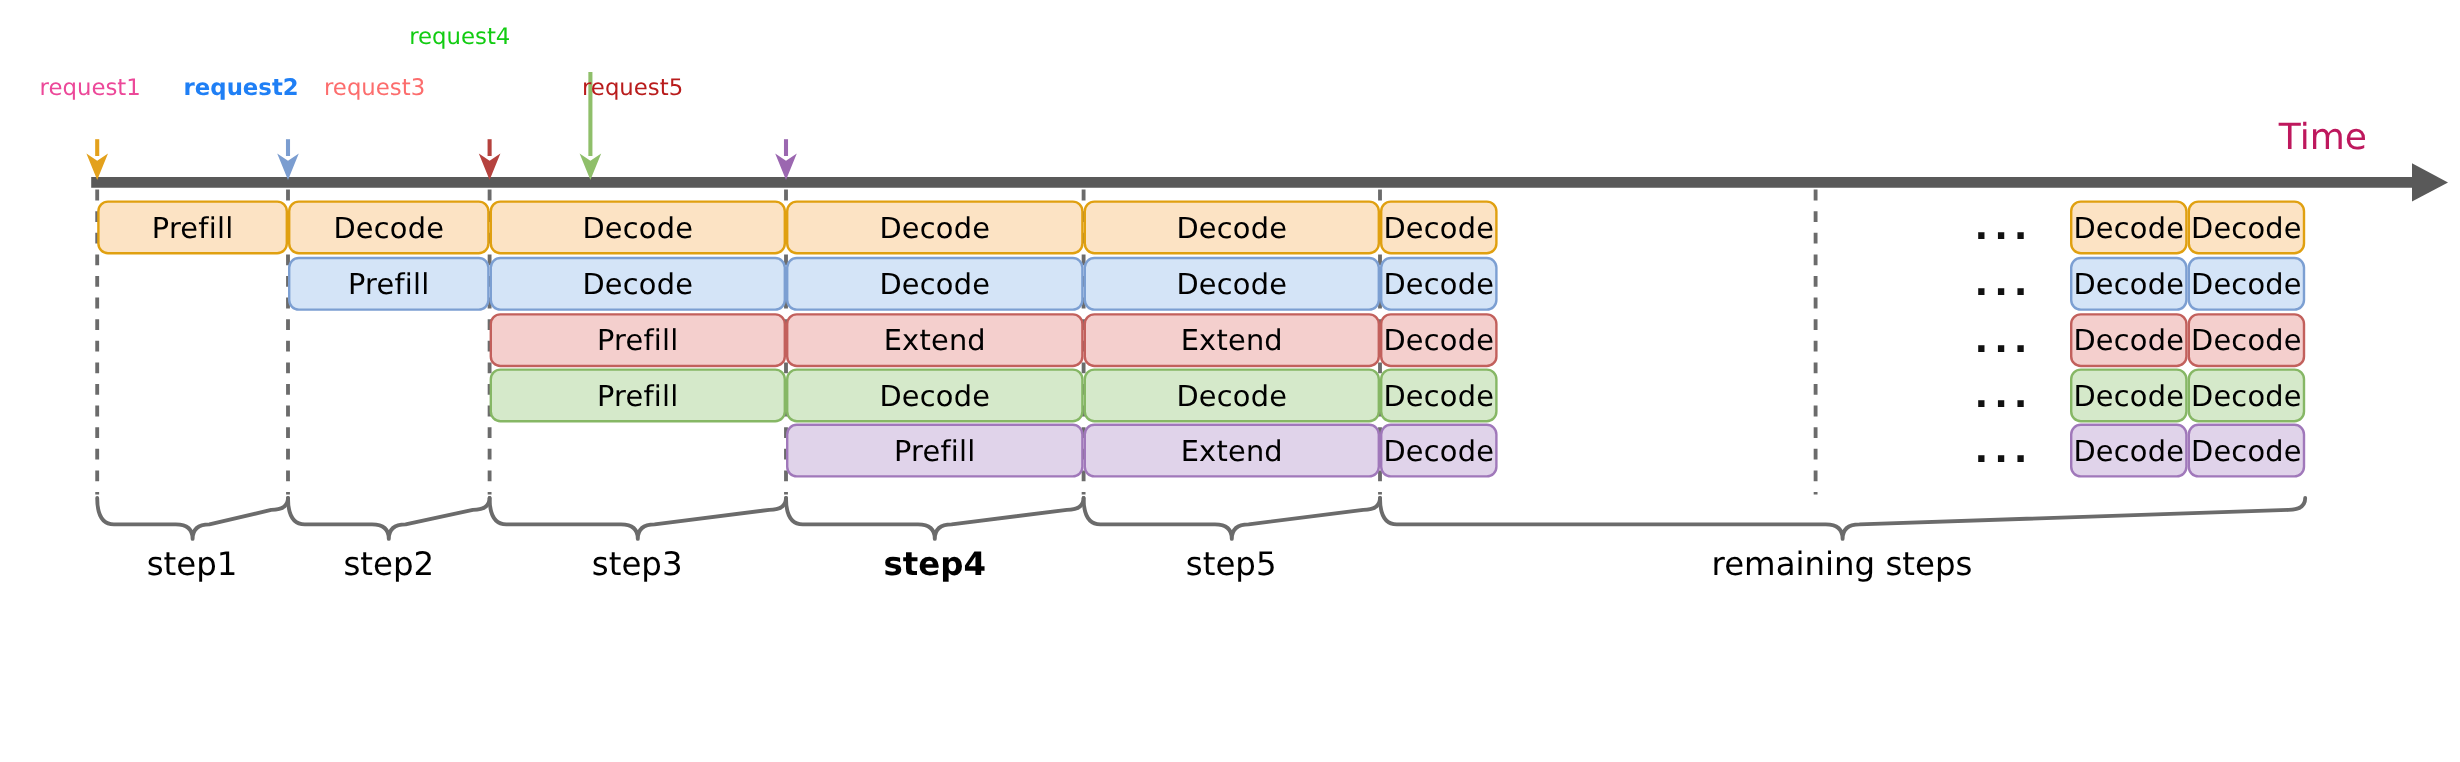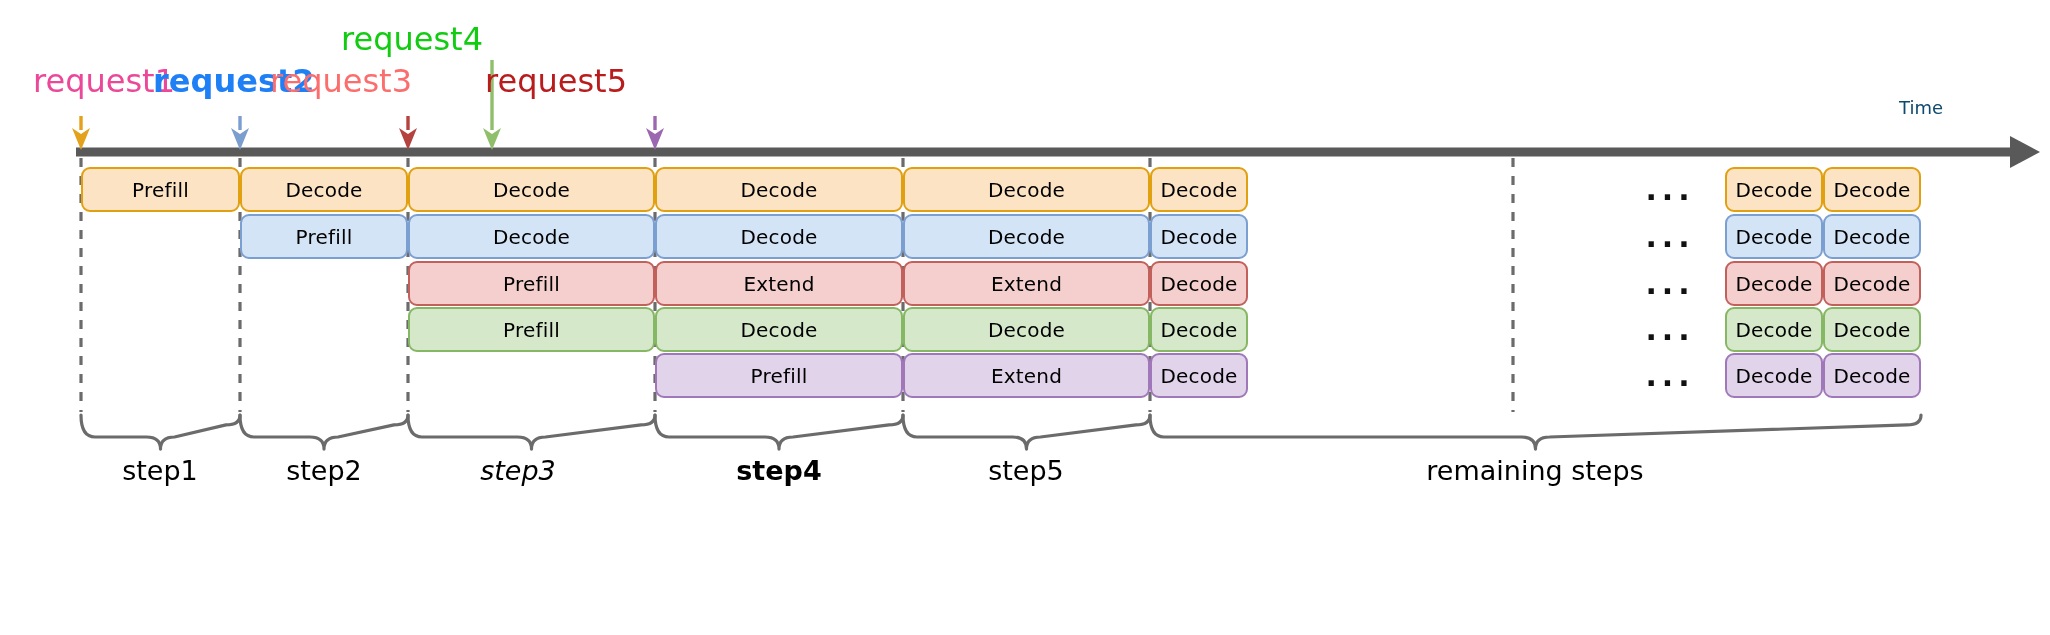--- a/index.html
+++ b/index.html
@@ -2,31 +2,31 @@
 <html><head>
 <meta charset="utf-8">
 <style>
   html,body{margin:0;padding:0;background:#ffffff;}
   body{width:2050px;height:635px;position:relative;overflow:hidden;
        font-family:"DejaVu Sans","Liberation Sans",sans-serif;}
 
   #stage{position:absolute;left:0;top:0;width:2050px;height:635px;}
 
   
-  .req-label{position:absolute;font-size:32px;white-space:nowrap;
+  .req-label{position:absolute;font-size:19px;white-space:nowrap;
              font-family:"DejaVu Sans","Liberation Sans",sans-serif;}
 
   
-  .time-label{position:absolute;font-size:18px;color:#0c4a6e;white-space:nowrap;}
+  .time-label{position:absolute;font-size:30px;color:#be185d;white-space:nowrap;}
 
   
   .blk{position:absolute;box-sizing:border-box;border-radius:9px;
        border-width:2.5px;border-style:solid;
        display:flex;align-items:center;justify-content:center;
-       font-size:20px;color:#000;letter-spacing:.2px;}
+       font-size:24px;color:#000;letter-spacing:.2px;}
 
   .ell{position:absolute;display:flex;align-items:center;justify-content:center;
        font-size:30px;color:#111;letter-spacing:5px;font-weight:700;}
 
   
   .step-cap{position:absolute;font-size:27px;color:#000;text-align:center;white-space:nowrap;}
 
   svg{position:absolute;left:0;top:0;overflow:visible;}
 </style>
 </head>
@@ -108,19 +108,19 @@
       <div class="blk" style="left: 903px; top: 353px; width: 247px; height: 45px; border-color: rgb(160, 120, 186); background: rgb(224, 211, 234);">Extend</div>
       <div class="blk" style="left: 1150px; top: 353px; width: 98px; height: 45px; border-color: rgb(160, 120, 186); background: rgb(224, 211, 234);">Decode</div>
       <div class="blk" style="left: 1725px; top: 353px; width: 98px; height: 45px; border-color: rgb(160, 120, 186); background: rgb(224, 211, 234);">Decode</div>
       <div class="blk" style="left: 1823px; top: 353px; width: 98px; height: 45px; border-color: rgb(160, 120, 186); background: rgb(224, 211, 234);">Decode</div>
       <div class="ell" style="left: 1630px; top: 353px; width: 80px; height: 45px;">...</div>
     </div>
 
   <div id="step-caps">
       <div class="step-cap" style="left: -40px; width: 400px; top: 455px;">step1</div>
       <div class="step-cap" style="left: 124px; width: 400px; top: 455px;">step2</div>
-      <div class="step-cap" style="left: 318px; width: 400px; top: 455px; font-style: italic;">step3</div>
+      <div class="step-cap" style="left: 331px; width: 400px; top: 455px;">step3</div>
       <div class="step-cap" style="left: 579px; width: 400px; top: 455px; font-weight: bold;">step4</div>
       <div class="step-cap" style="left: 826px; width: 400px; top: 455px;">step5</div>
       <div class="step-cap" style="left: 1335px; width: 400px; top: 455px;">remaining  steps</div>
     </div>
 
 </div>
 
 </body></html>

